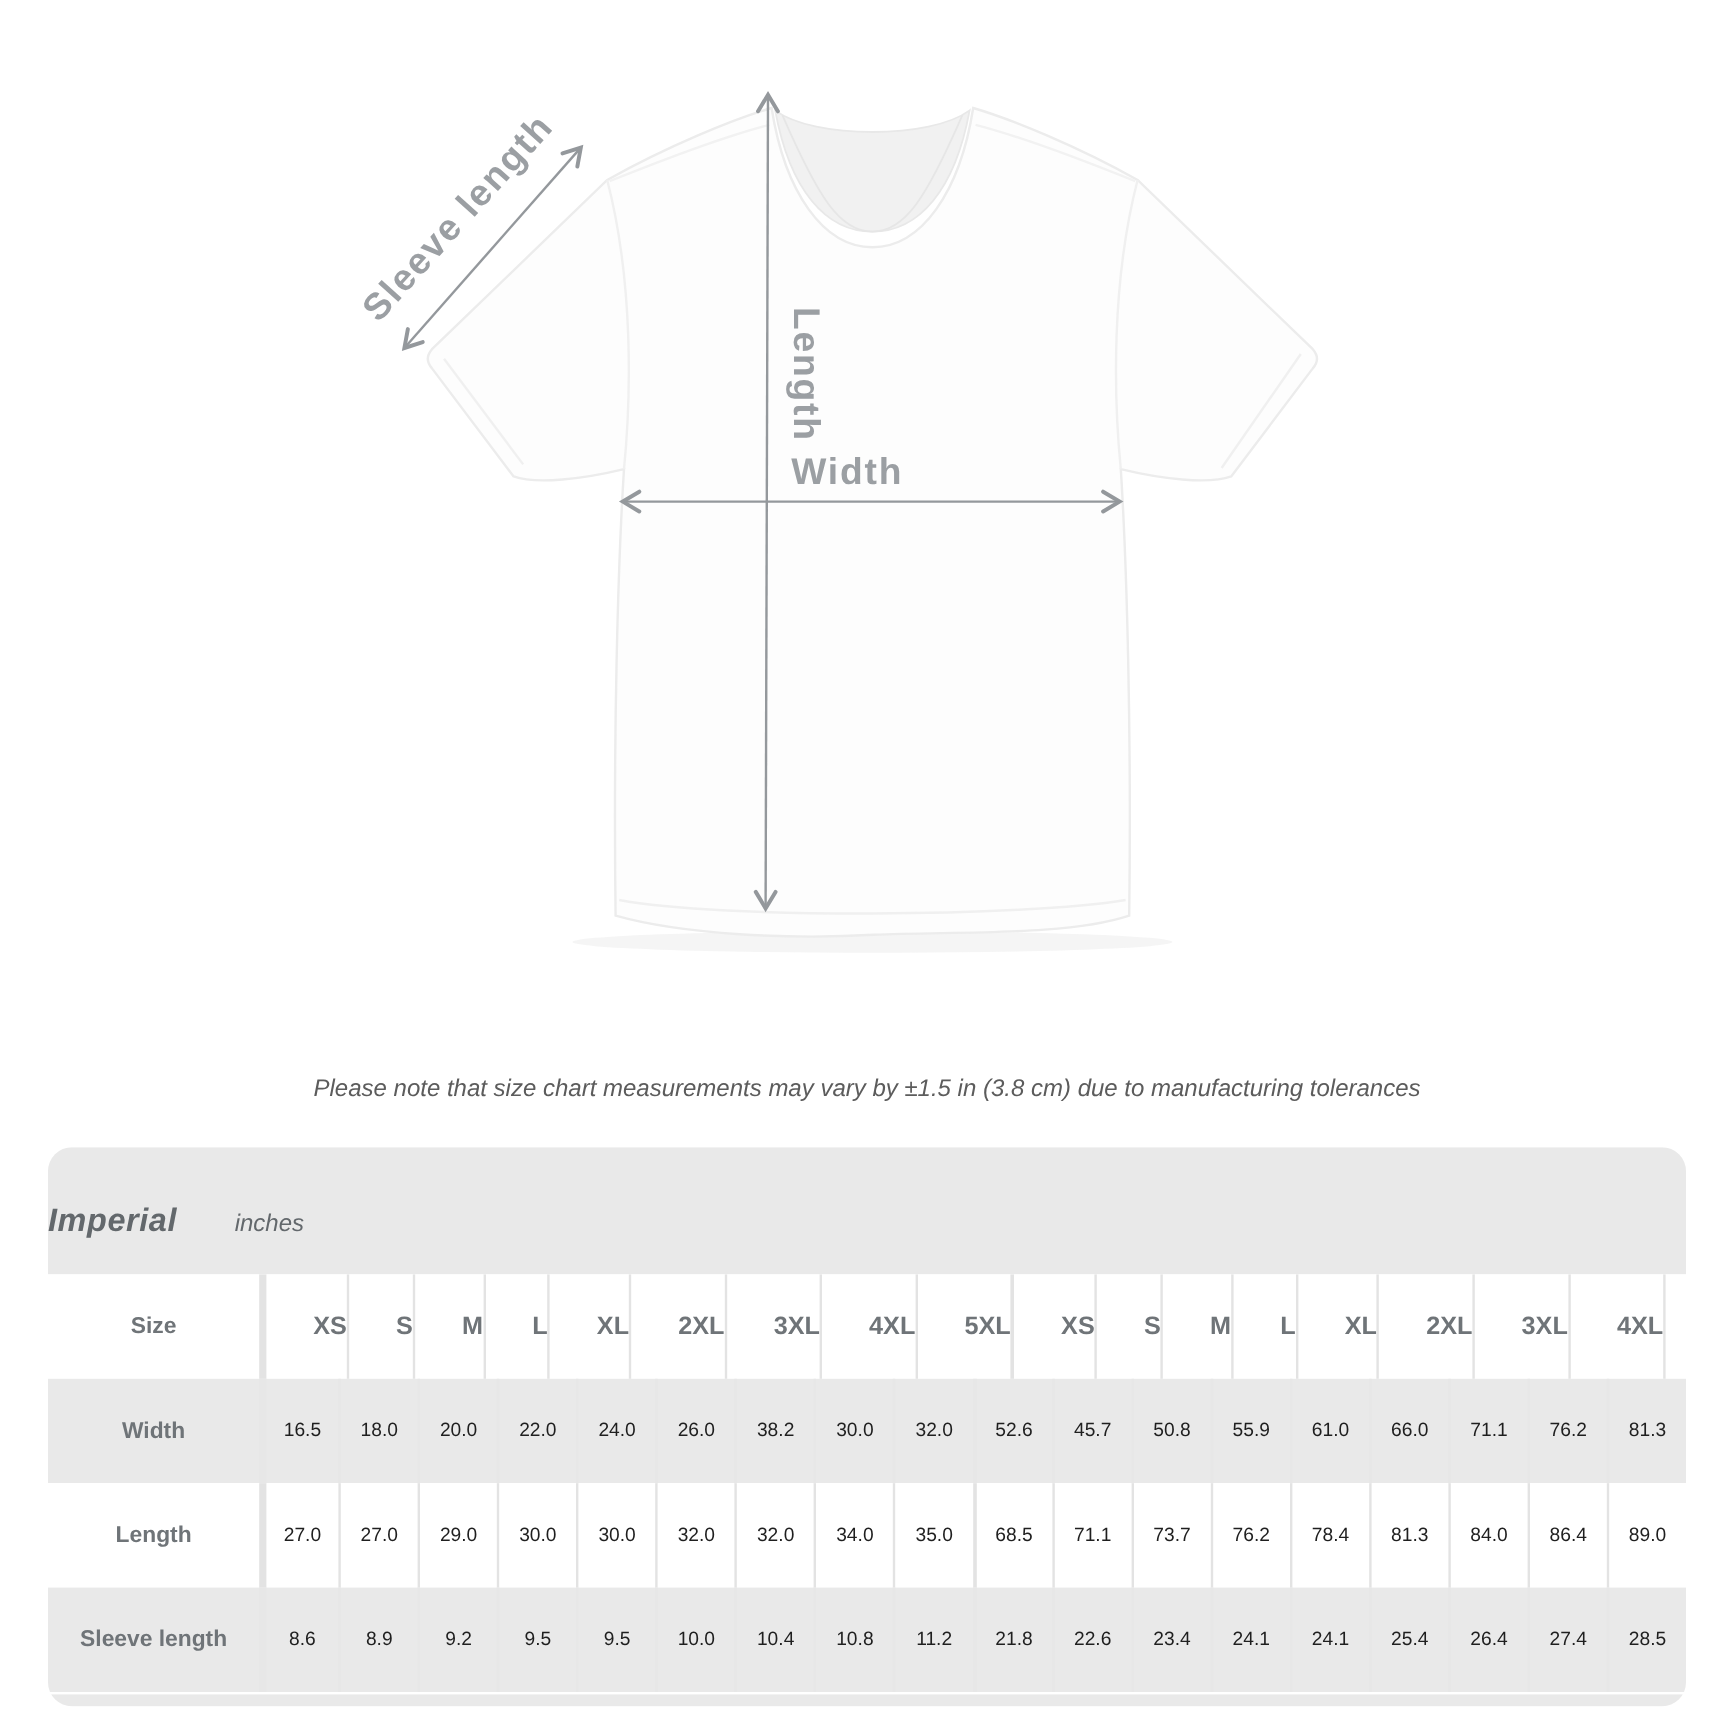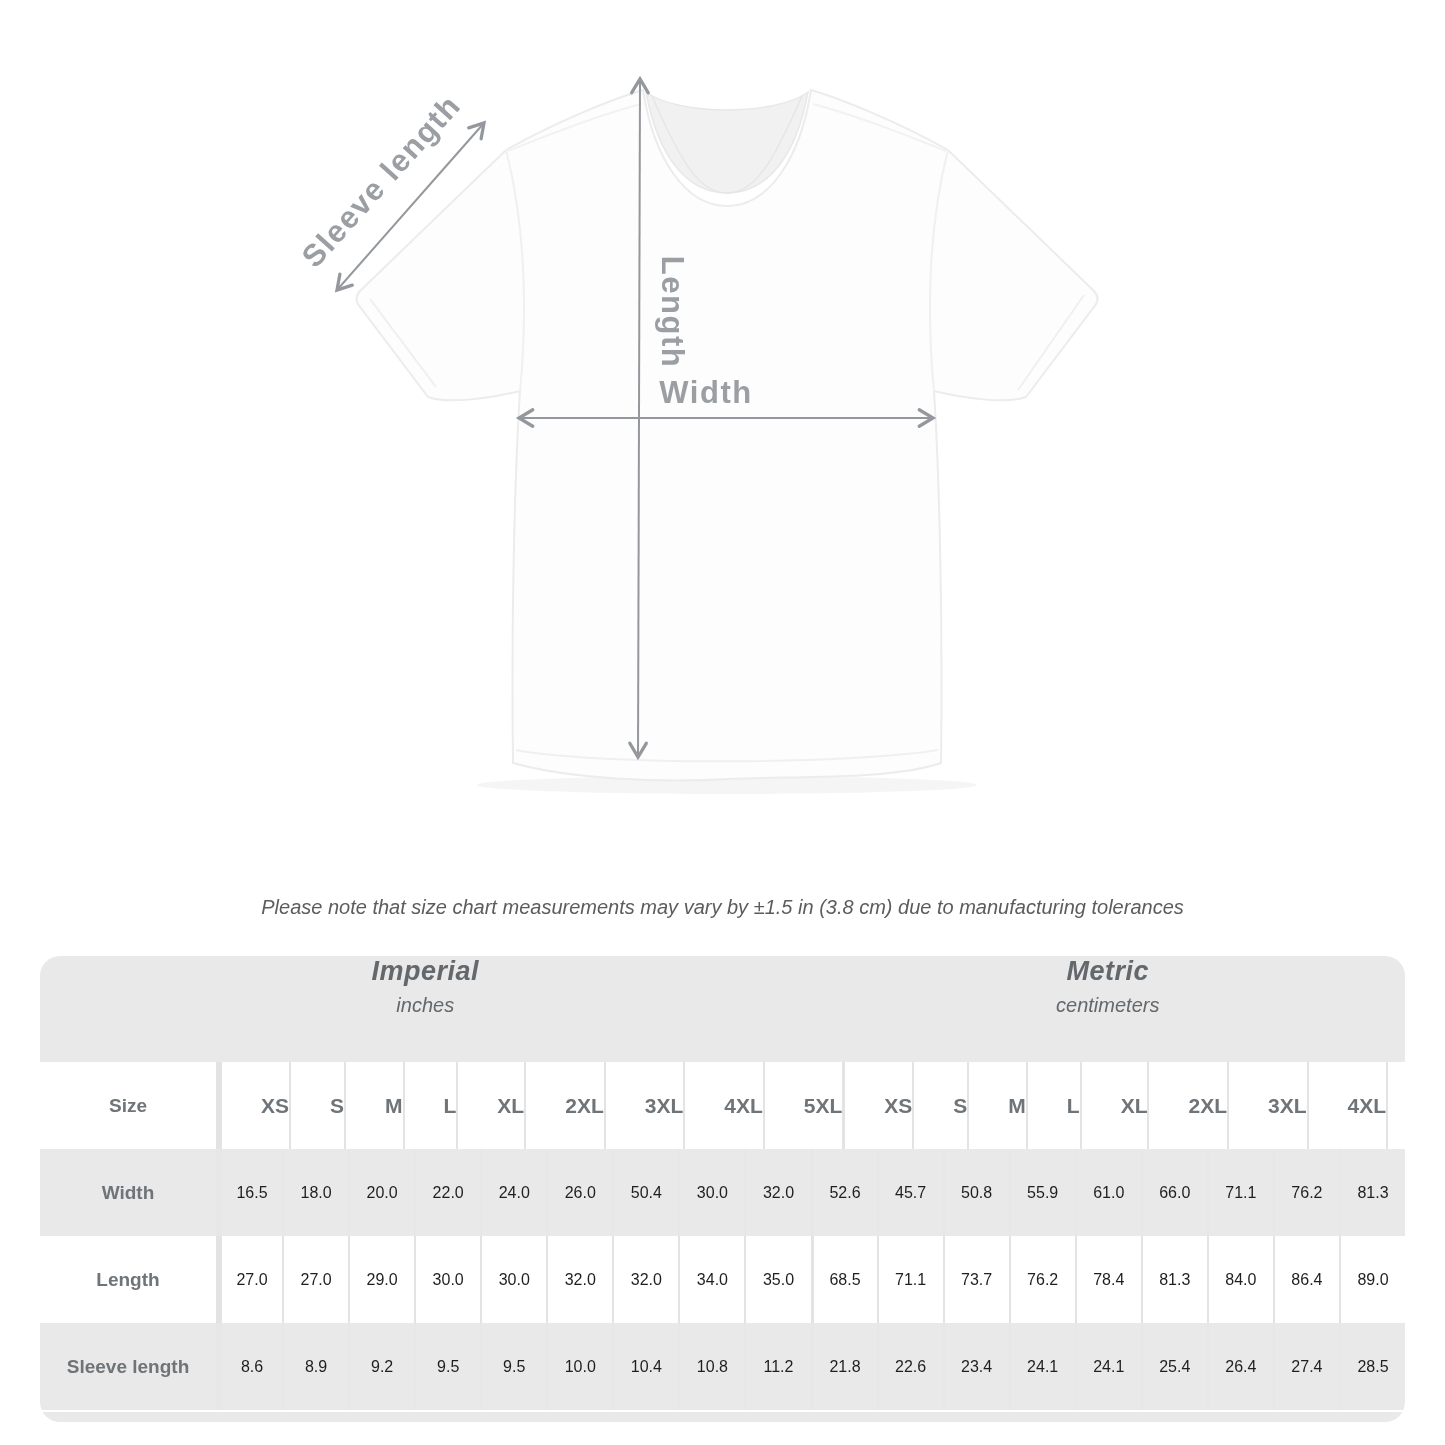--- a/index.html
+++ b/index.html
@@ -15,22 +15,22 @@
   .title{position:absolute;left:0;top:849px;width:1445px;text-align:center;
          font-size:37px;font-weight:bold;color:#3a3a3a;letter-spacing:.5px;}
   .subtitle{position:absolute;left:0;top:896px;width:1445px;text-align:center;
             font-size:20px;font-style:italic;color:#5c5c5c;}
 
   
   .sizetable{position:absolute;left:40px;top:956px;width:1365px;
              border-radius:20px;overflow:hidden;background:#ffffff;}
   .trow{display:grid;grid-template-columns:176px repeat(18,1fr);}
   .group-row{background:#e9e9e9;height:106px;}
-  .gcell{display:flex;flex-direction:column;align-items:center;justify-content:flex-start;
-         }
+  .gcell{display:flex;align-items:center;justify-content:flex-start;
+         padding-top:16px;gap:48px;}
   .gcell.imp{grid-column:1 / span 10;}
   .gcell.met{grid-column:11 / span 9;}
   .gtitle{font-size:27px;font-weight:bold;font-style:italic;color:#63686c;letter-spacing:.5px;}
   .gunit{font-size:20px;font-style:italic;color:#63686c;margin-top:7px;}
 
   .data-row{height:87px;}
   .cell{display:flex;align-items:center;justify-content:center;height:100%;}
   .cell.rlabel{font-size:19px;font-weight:bold;color:#6f7478;}
   .cell.shead{font-size:21px;font-weight:bold;color:#6f7478;padding-left:39px;}
   .cell.val{font-size:16px;color:#1f1f1f;}
@@ -103,24 +103,20 @@
   </svg>
 
   <div class="subtitle">Please note that size chart measurements may vary by ±1.5 in (3.8 cm) due to manufacturing tolerances</div>
 
   <div class="sizetable">
 
     <div class="trow group-row">
       <div class="gcell imp">
         <div class="gtitle">Imperial</div>
         <div class="gunit">inches</div>
-      </div>
-      <div class="gcell met">
-        <div class="gtitle">Metric</div>
-        <div class="gunit">centimeters</div>
       </div>
     </div>
 
     <div class="trow data-row row-white">
       <div class="cell rlabel">Size</div>
       <div class="cell shead sep-thick">XS</div>
       <div class="cell shead sep-thin">S</div>
       <div class="cell shead sep-thin">M</div>
       <div class="cell shead sep-thin">L</div>
       <div class="cell shead sep-thin">XL</div>
@@ -140,21 +136,21 @@
     </div>
 
     <div class="trow data-row row-gray">
       <div class="cell rlabel">Width</div>
       <div class="cell val sep-thick">16.5</div>
       <div class="cell val sep-thin">18.0</div>
       <div class="cell val sep-thin">20.0</div>
       <div class="cell val sep-thin">22.0</div>
       <div class="cell val sep-thin">24.0</div>
       <div class="cell val sep-thin">26.0</div>
-      <div class="cell val sep-thin">50.4</div>
+      <div class="cell val sep-thin">38.2</div>
       <div class="cell val sep-thin">30.0</div>
       <div class="cell val sep-thin">32.0</div>
       <div class="cell val sep-mid">52.6</div>
       <div class="cell val sep-thin">45.7</div>
       <div class="cell val sep-thin">50.8</div>
       <div class="cell val sep-thin">55.9</div>
       <div class="cell val sep-thin">61.0</div>
       <div class="cell val sep-thin">66.0</div>
       <div class="cell val sep-thin">71.1</div>
       <div class="cell val sep-thin">76.2</div>

